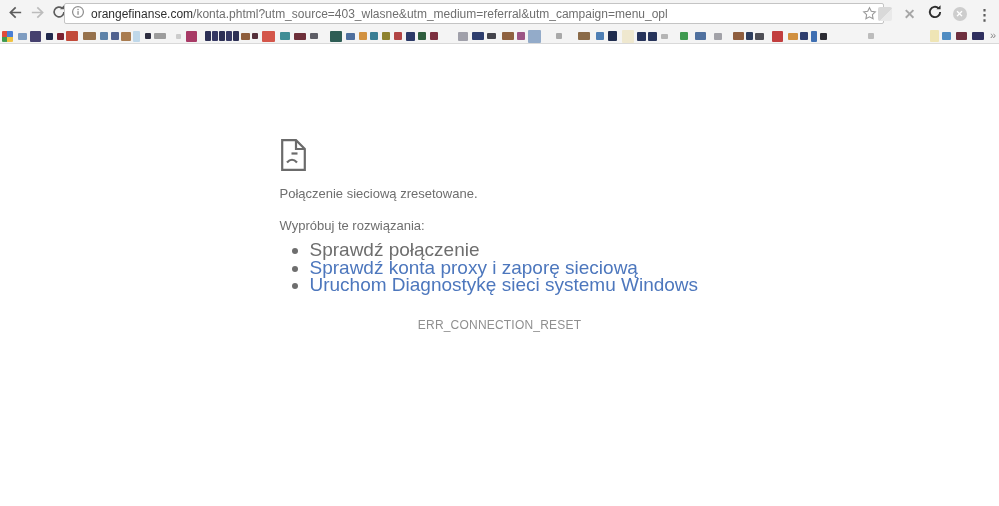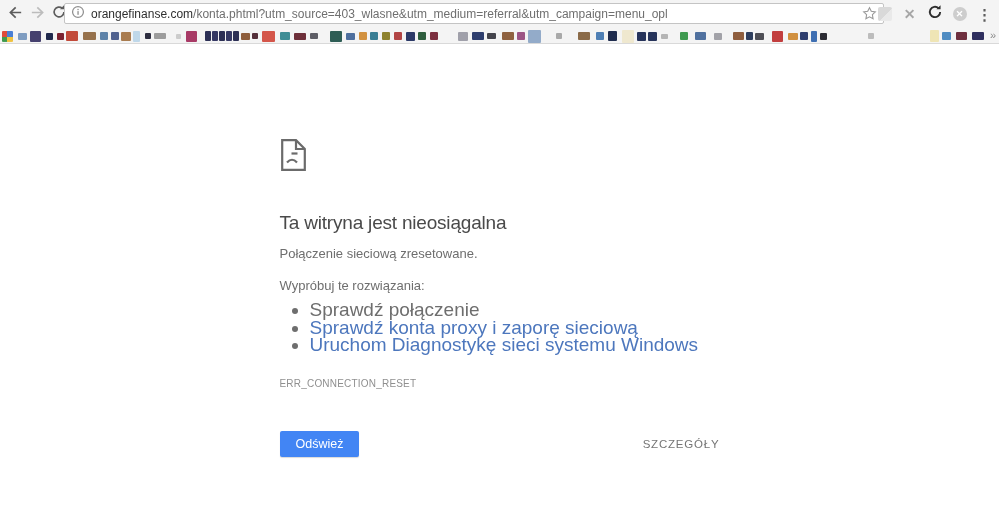--- a/index.html
+++ b/index.html
@@ -41,21 +41,21 @@
   
   .page { width:999px; height:461px; background:#fff; }
   .content { width:440px; margin:0 auto; padding-top:94px; }
   .sad-icon { display:block; }
   h1 { margin-top:34px; font-size:19px; font-weight:400; color:#4a4a4a; letter-spacing:-0.2px; line-height:26px; }
   .msg { margin-top:9px; font-size:13px; color:#6e6e6e; line-height:17px; }
   .suggest-head { margin-top:15px; font-size:13px; color:#6e6e6e; line-height:17px; }
   ul.suggestions { margin-top:7px; padding-left:30px; }
   ul.suggestions li { font-size:19px; color:#6e6e6e; line-height:17.5px; }
   ul.suggestions li span.link-text { color:#4d77bd; cursor:pointer; }
-  .err-code { margin-top:24px; font-size:10px; color:#8f8f8f; letter-spacing:0.2px; }
+  .err-code { margin-top:24px; font-size:12px; color:#8f8f8f; letter-spacing:0.2px;text-align:center; }
   .actions { margin-top:42px; display:flex; align-items:center; justify-content:space-between; }
   .reload-btn { background:#4285f4; color:#fff; border:none; border-radius:2px;
     font-family:"Liberation Sans", sans-serif; font-size:12.5px; padding:6px 16px; cursor:pointer;
     box-shadow:0 1px 1px rgba(0,0,0,0.15); }
   .details-btn { color:#757575; font-size:11.5px; letter-spacing:0.8px; cursor:pointer; }
 </style>
 </head>
 <body>
 
 <div class="toolbar">
@@ -200,33 +200,28 @@
 
     <span class="sad-icon">
       <svg width="27" height="34" viewBox="0 0 27 34">
         <path d="M2.2 2.2 H16 L24.8 11 V31.8 H2.2 Z" fill="none" stroke="#6b6b6b" stroke-width="2.2"></path>
         <path d="M16 2.2 V11 H24.8" fill="none" stroke="#6b6b6b" stroke-width="2.2"></path>
         <path d="M11.5 15.5 H17.5" fill="none" stroke="#6b6b6b" stroke-width="2.2"></path>
         <path d="M7 24.5 Q12 19 17 24.5" fill="none" stroke="#6b6b6b" stroke-width="2.2"></path>
       </svg>
     </span>
 
-    <h1>Ta witryna jest nieosiągalna</h1>
 
     <p class="msg">Połączenie sieciową zresetowane.</p>
 
     <p class="suggest-head">Wypróbuj te rozwiązania:</p>
 
     <ul class="suggestions">
       <li><span>Sprawdź połączenie</span></li>
       <li><span class="link-text">Sprawdź konta proxy i zaporę sieciową</span></li>
       <li><span class="link-text">Uruchom Diagnostykę sieci systemu Windows</span></li>
     </ul>
 
     <div class="err-code">ERR_CONNECTION_RESET</div>
 
-    <div class="actions">
-      <button class="reload-btn">Odśwież</button>
-      <span class="details-btn">SZCZEGÓŁY</span>
-    </div>
 
   </div>
 </div>
 
 </body></html>

